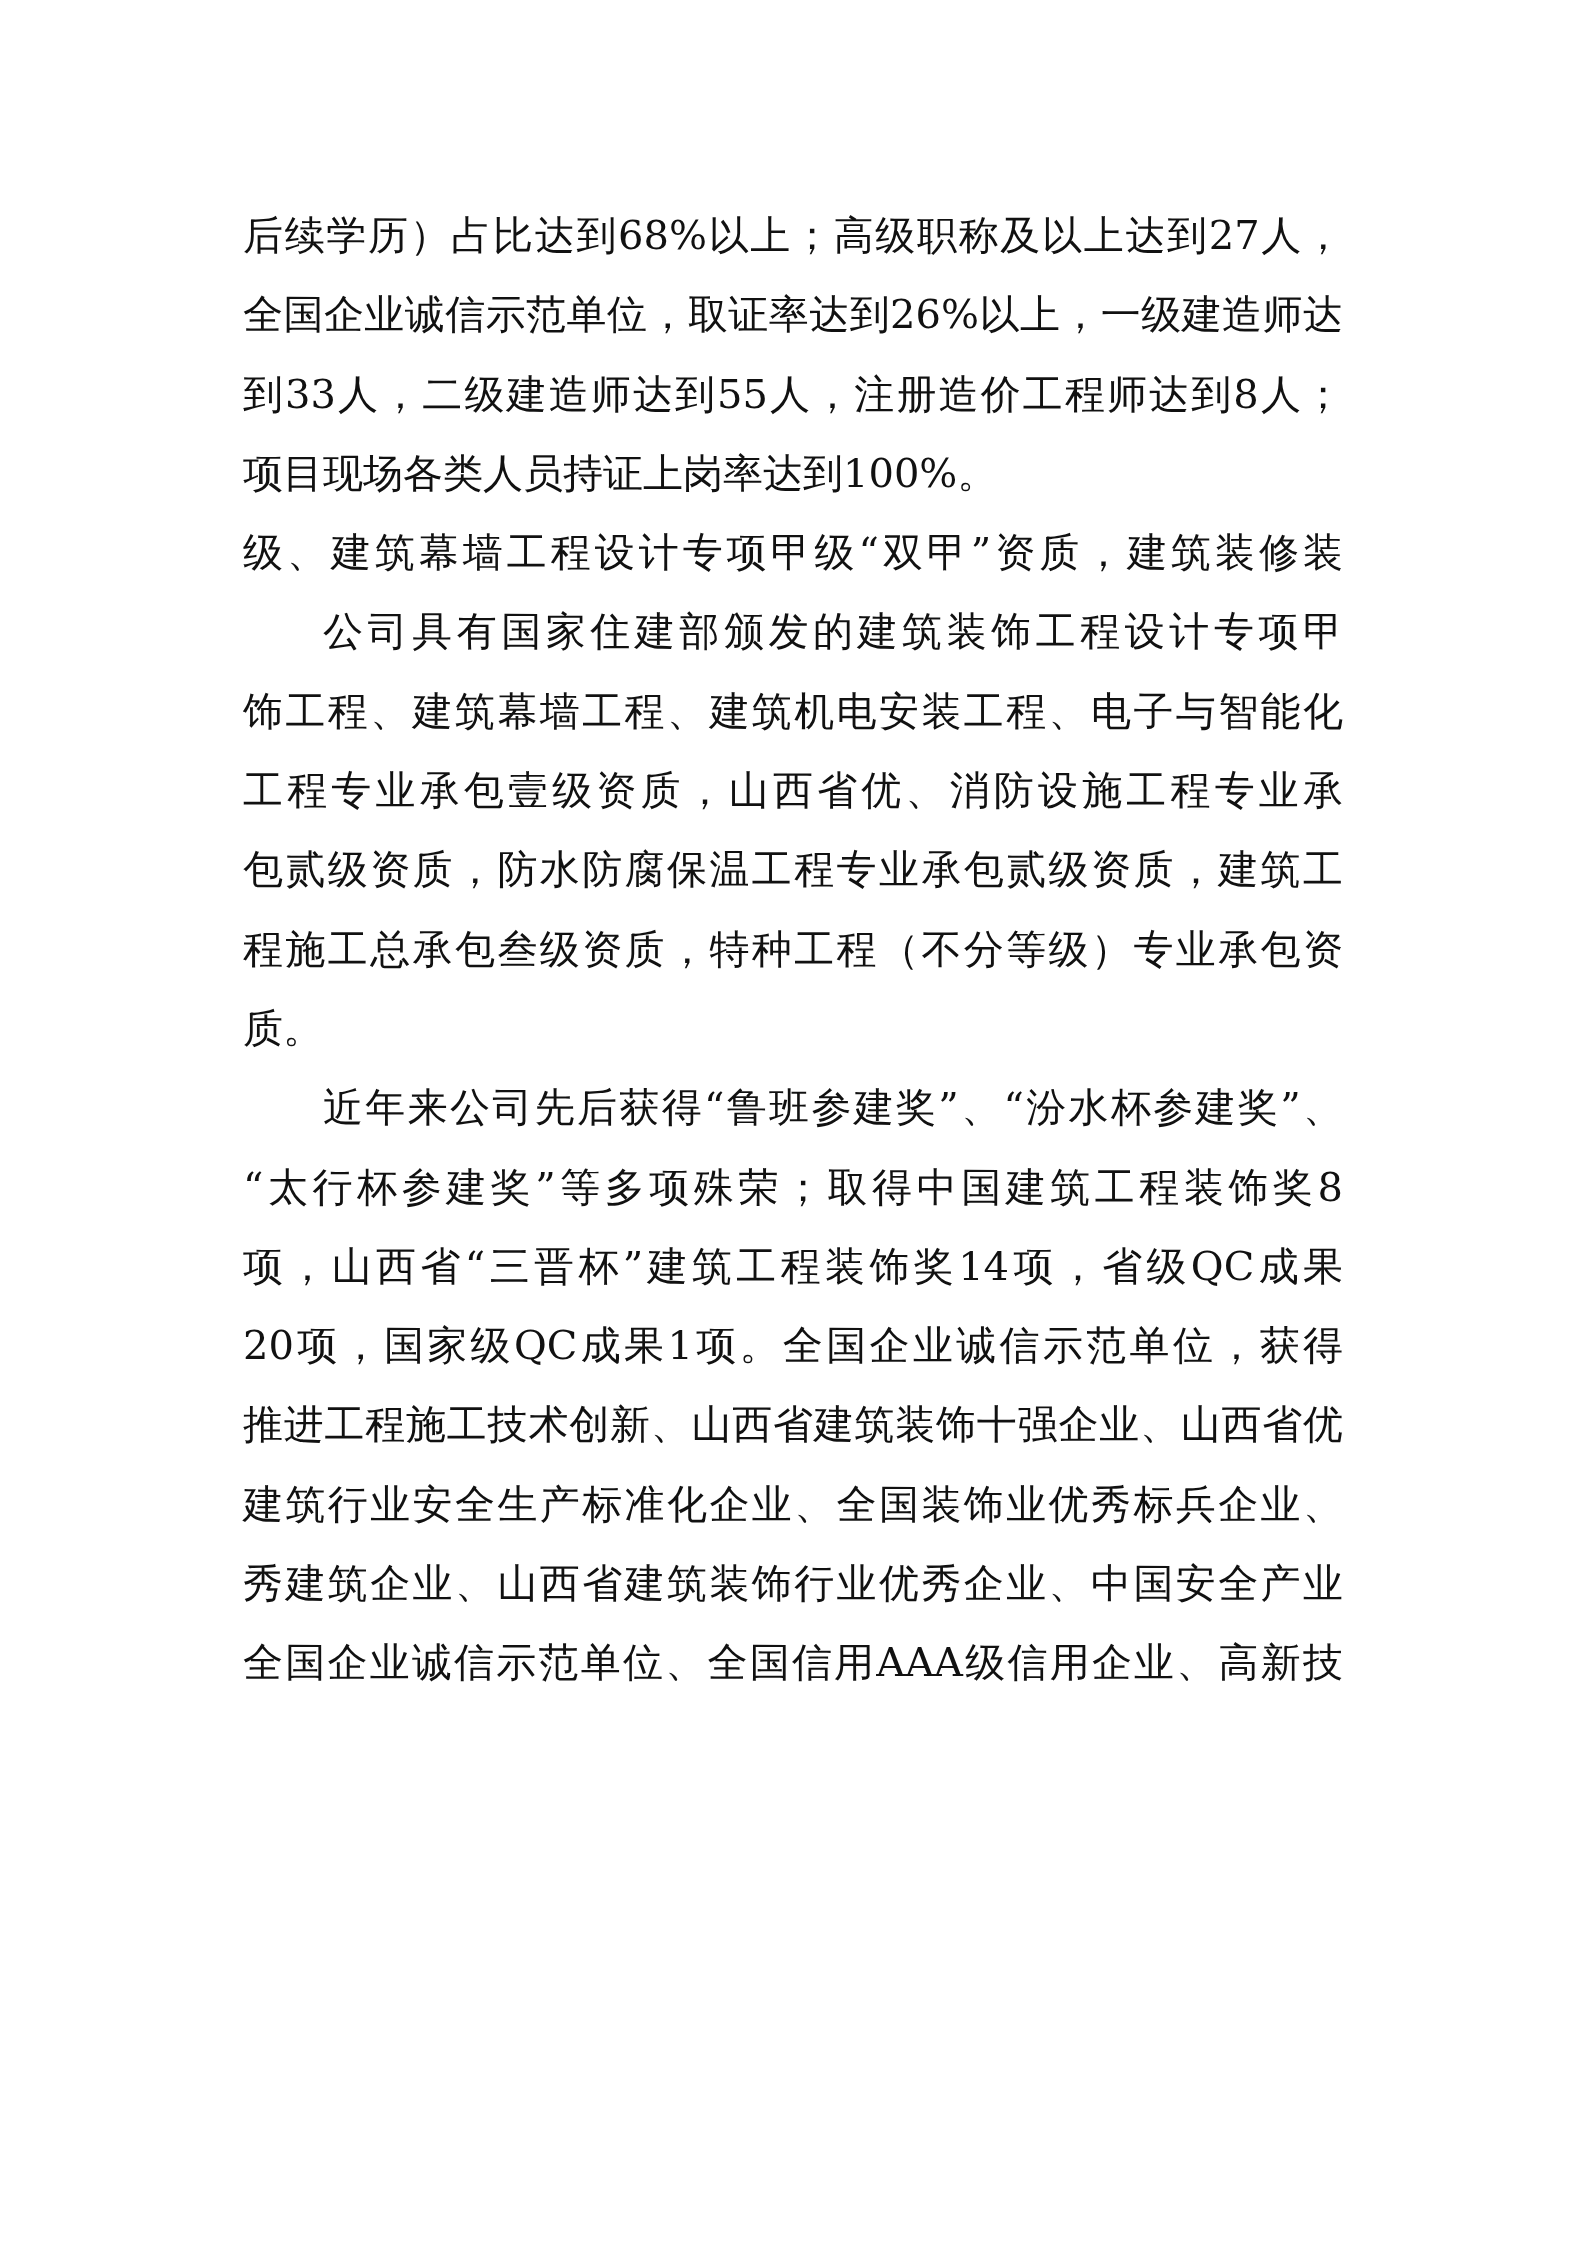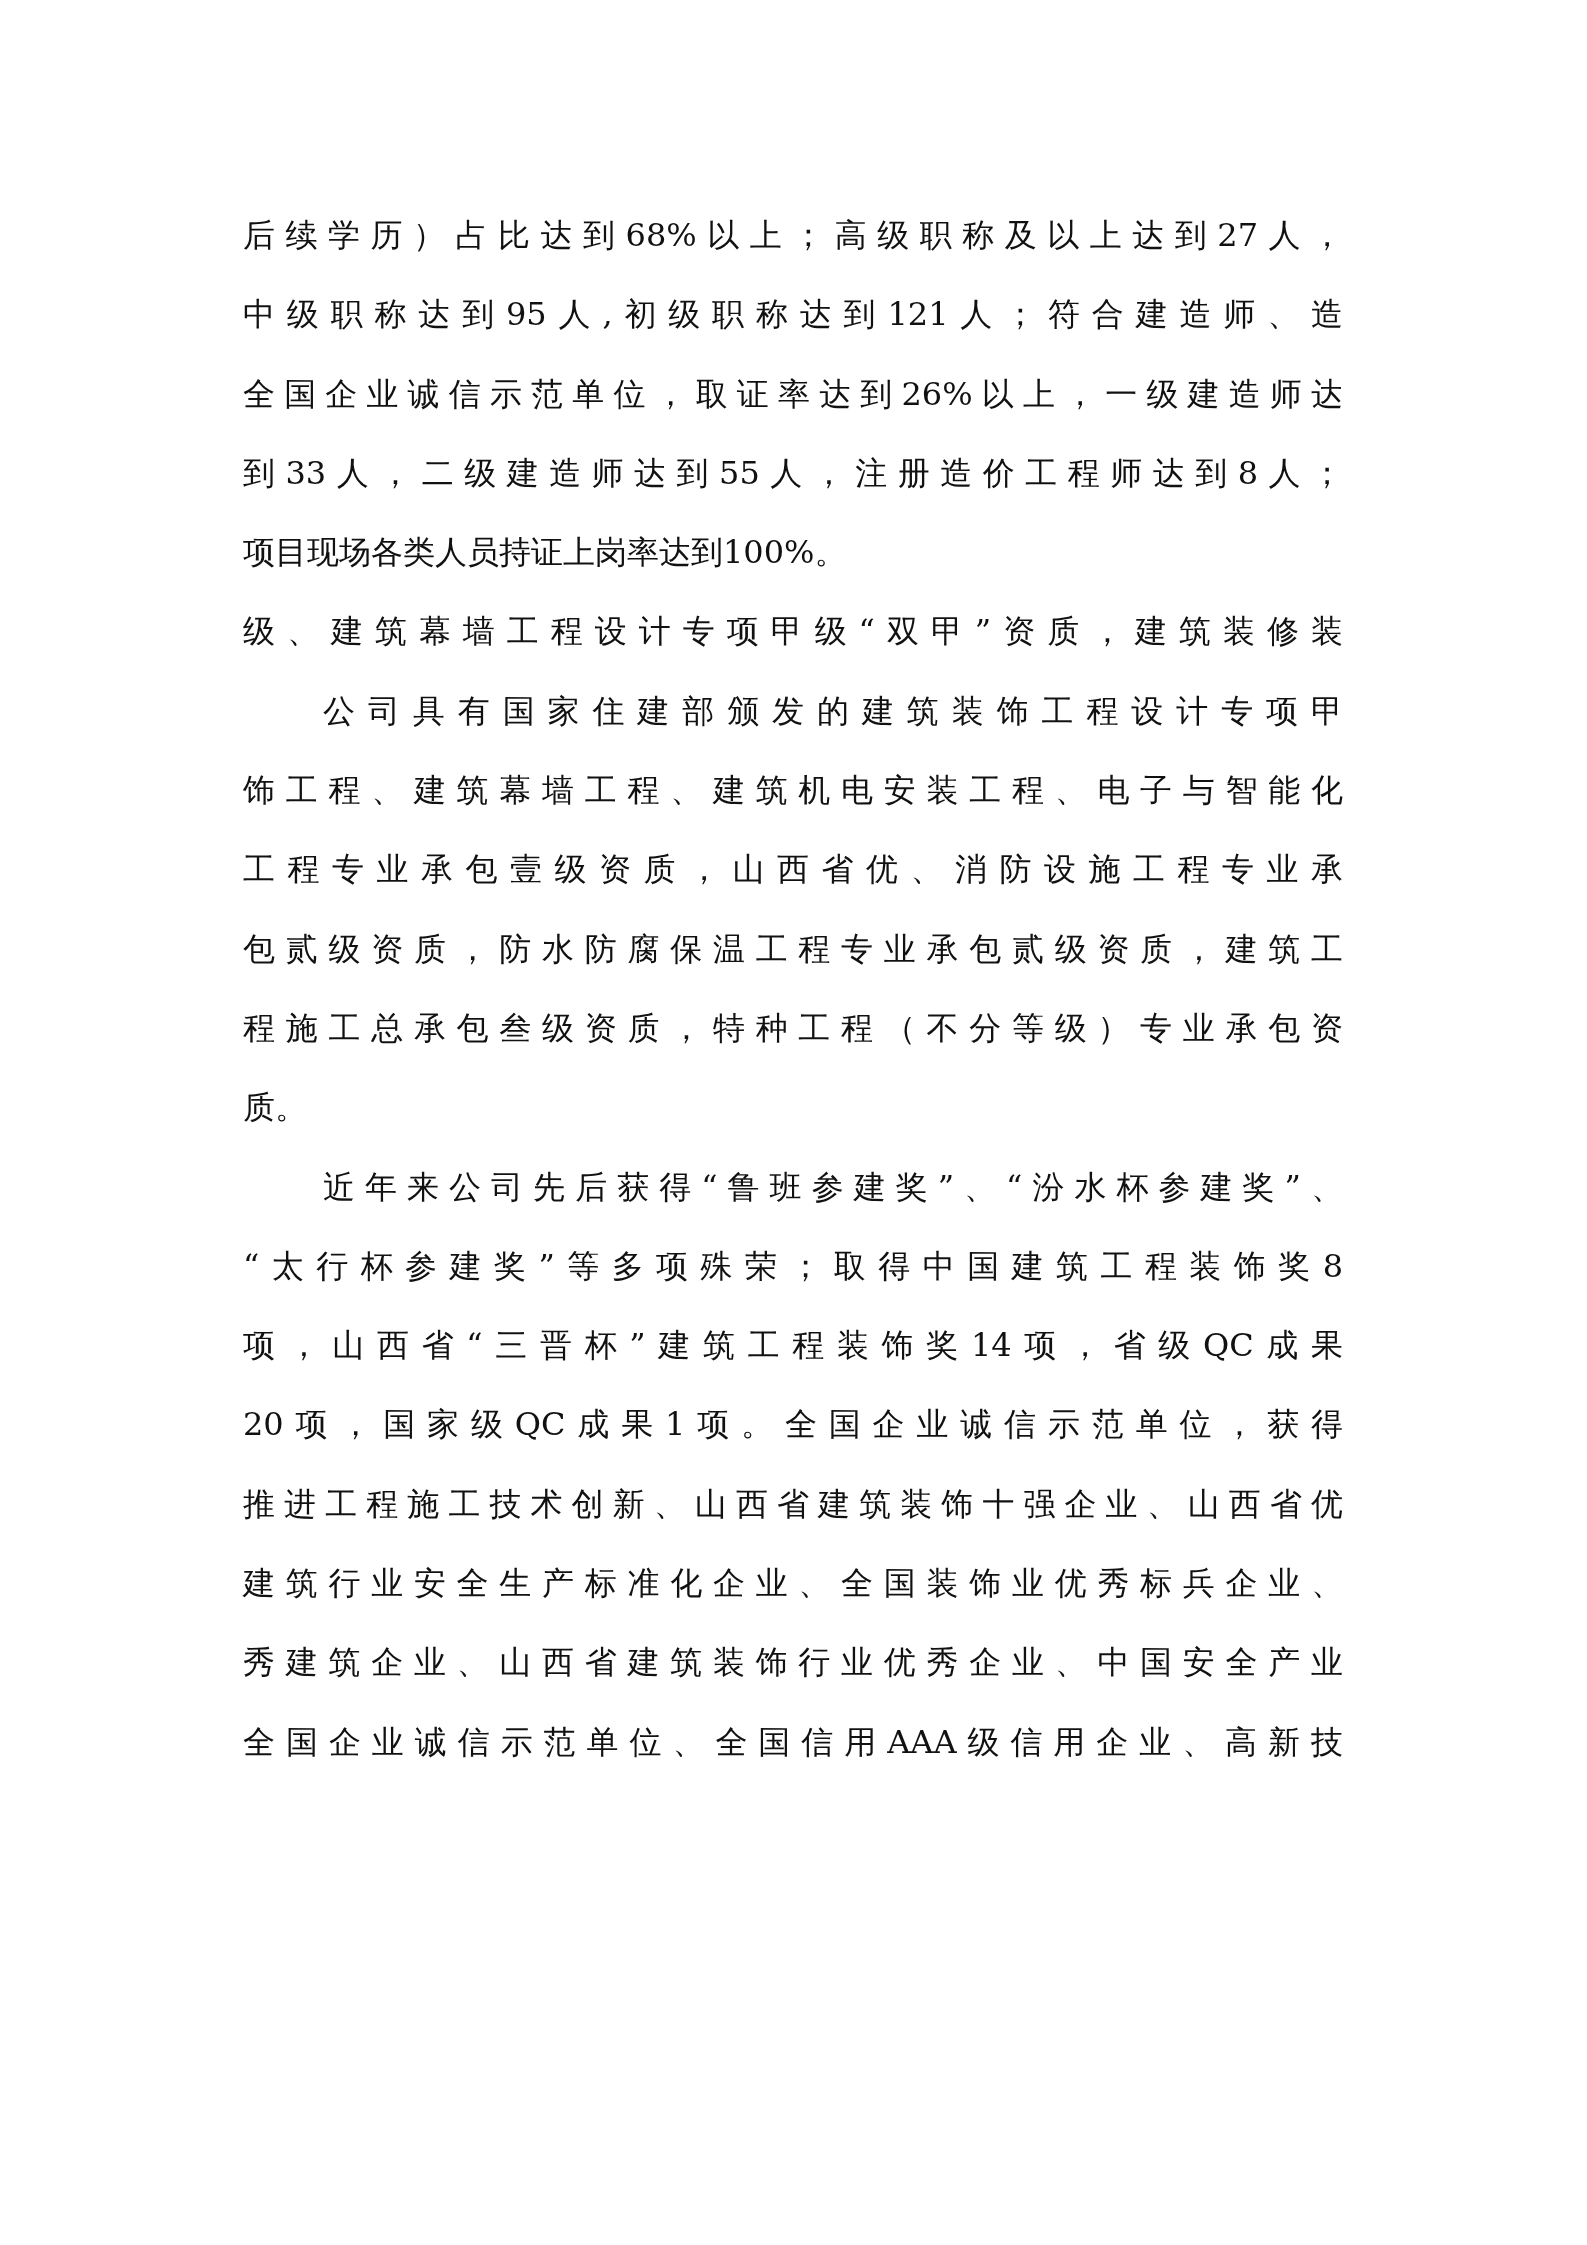--- a/index.html
+++ b/index.html
@@ -3,21 +3,21 @@
 <meta charset="utf-8">
 <style>
   html, body { margin: 0; padding: 0; background: #ffffff; }
   body { width: 1587px; height: 2245px; position: relative; overflow: hidden; }
   .page {
     position: absolute;
     left: 243px;
     top: 196px;
     width: 1100px;
     font-family: "DejaVu Serif", "Liberation Serif", serif;
-    font-size: 32px;
+    font-size: 40px;
     color: #111111;
     line-height: 79.3px;
   }
   .line {
     display: block;
     height: 79.3px;
     white-space: nowrap;
     text-align: justify;
     text-align-last: justify;
     letter-spacing: 0px;
@@ -25,21 +25,20 @@
   .line.last { text-align-last: left; }
   .line.indent { padding-left: 80px; }
 </style>
 </head>
 <body>
 
 <div class="page">
 
   <div>
     <span class="line">后续学历）占比达到68%以上；高级职称及以上达到27人，</span>
-    <span class="line">中级职称达到95人,初级职称达到121人；符合建造师、造</span>
     <span class="line">全国企业诚信示范单位，取证率达到26%以上，一级建造师达</span>
     <span class="line">到33人，二级建造师达到55人，注册造价工程师达到8人；</span>
     <span class="line last">项目现场各类人员持证上岗率达到100%。</span>
   </div>
 
   <div>
     <span class="line">级、建筑幕墙工程设计专项甲级“双甲”资质，建筑装修装</span>
     <span class="line indent">公司具有国家住建部颁发的建筑装饰工程设计专项甲</span>
     <span class="line">饰工程、建筑幕墙工程、建筑机电安装工程、电子与智能化</span>
     <span class="line">工程专业承包壹级资质，山西省优、消防设施工程专业承</span>

